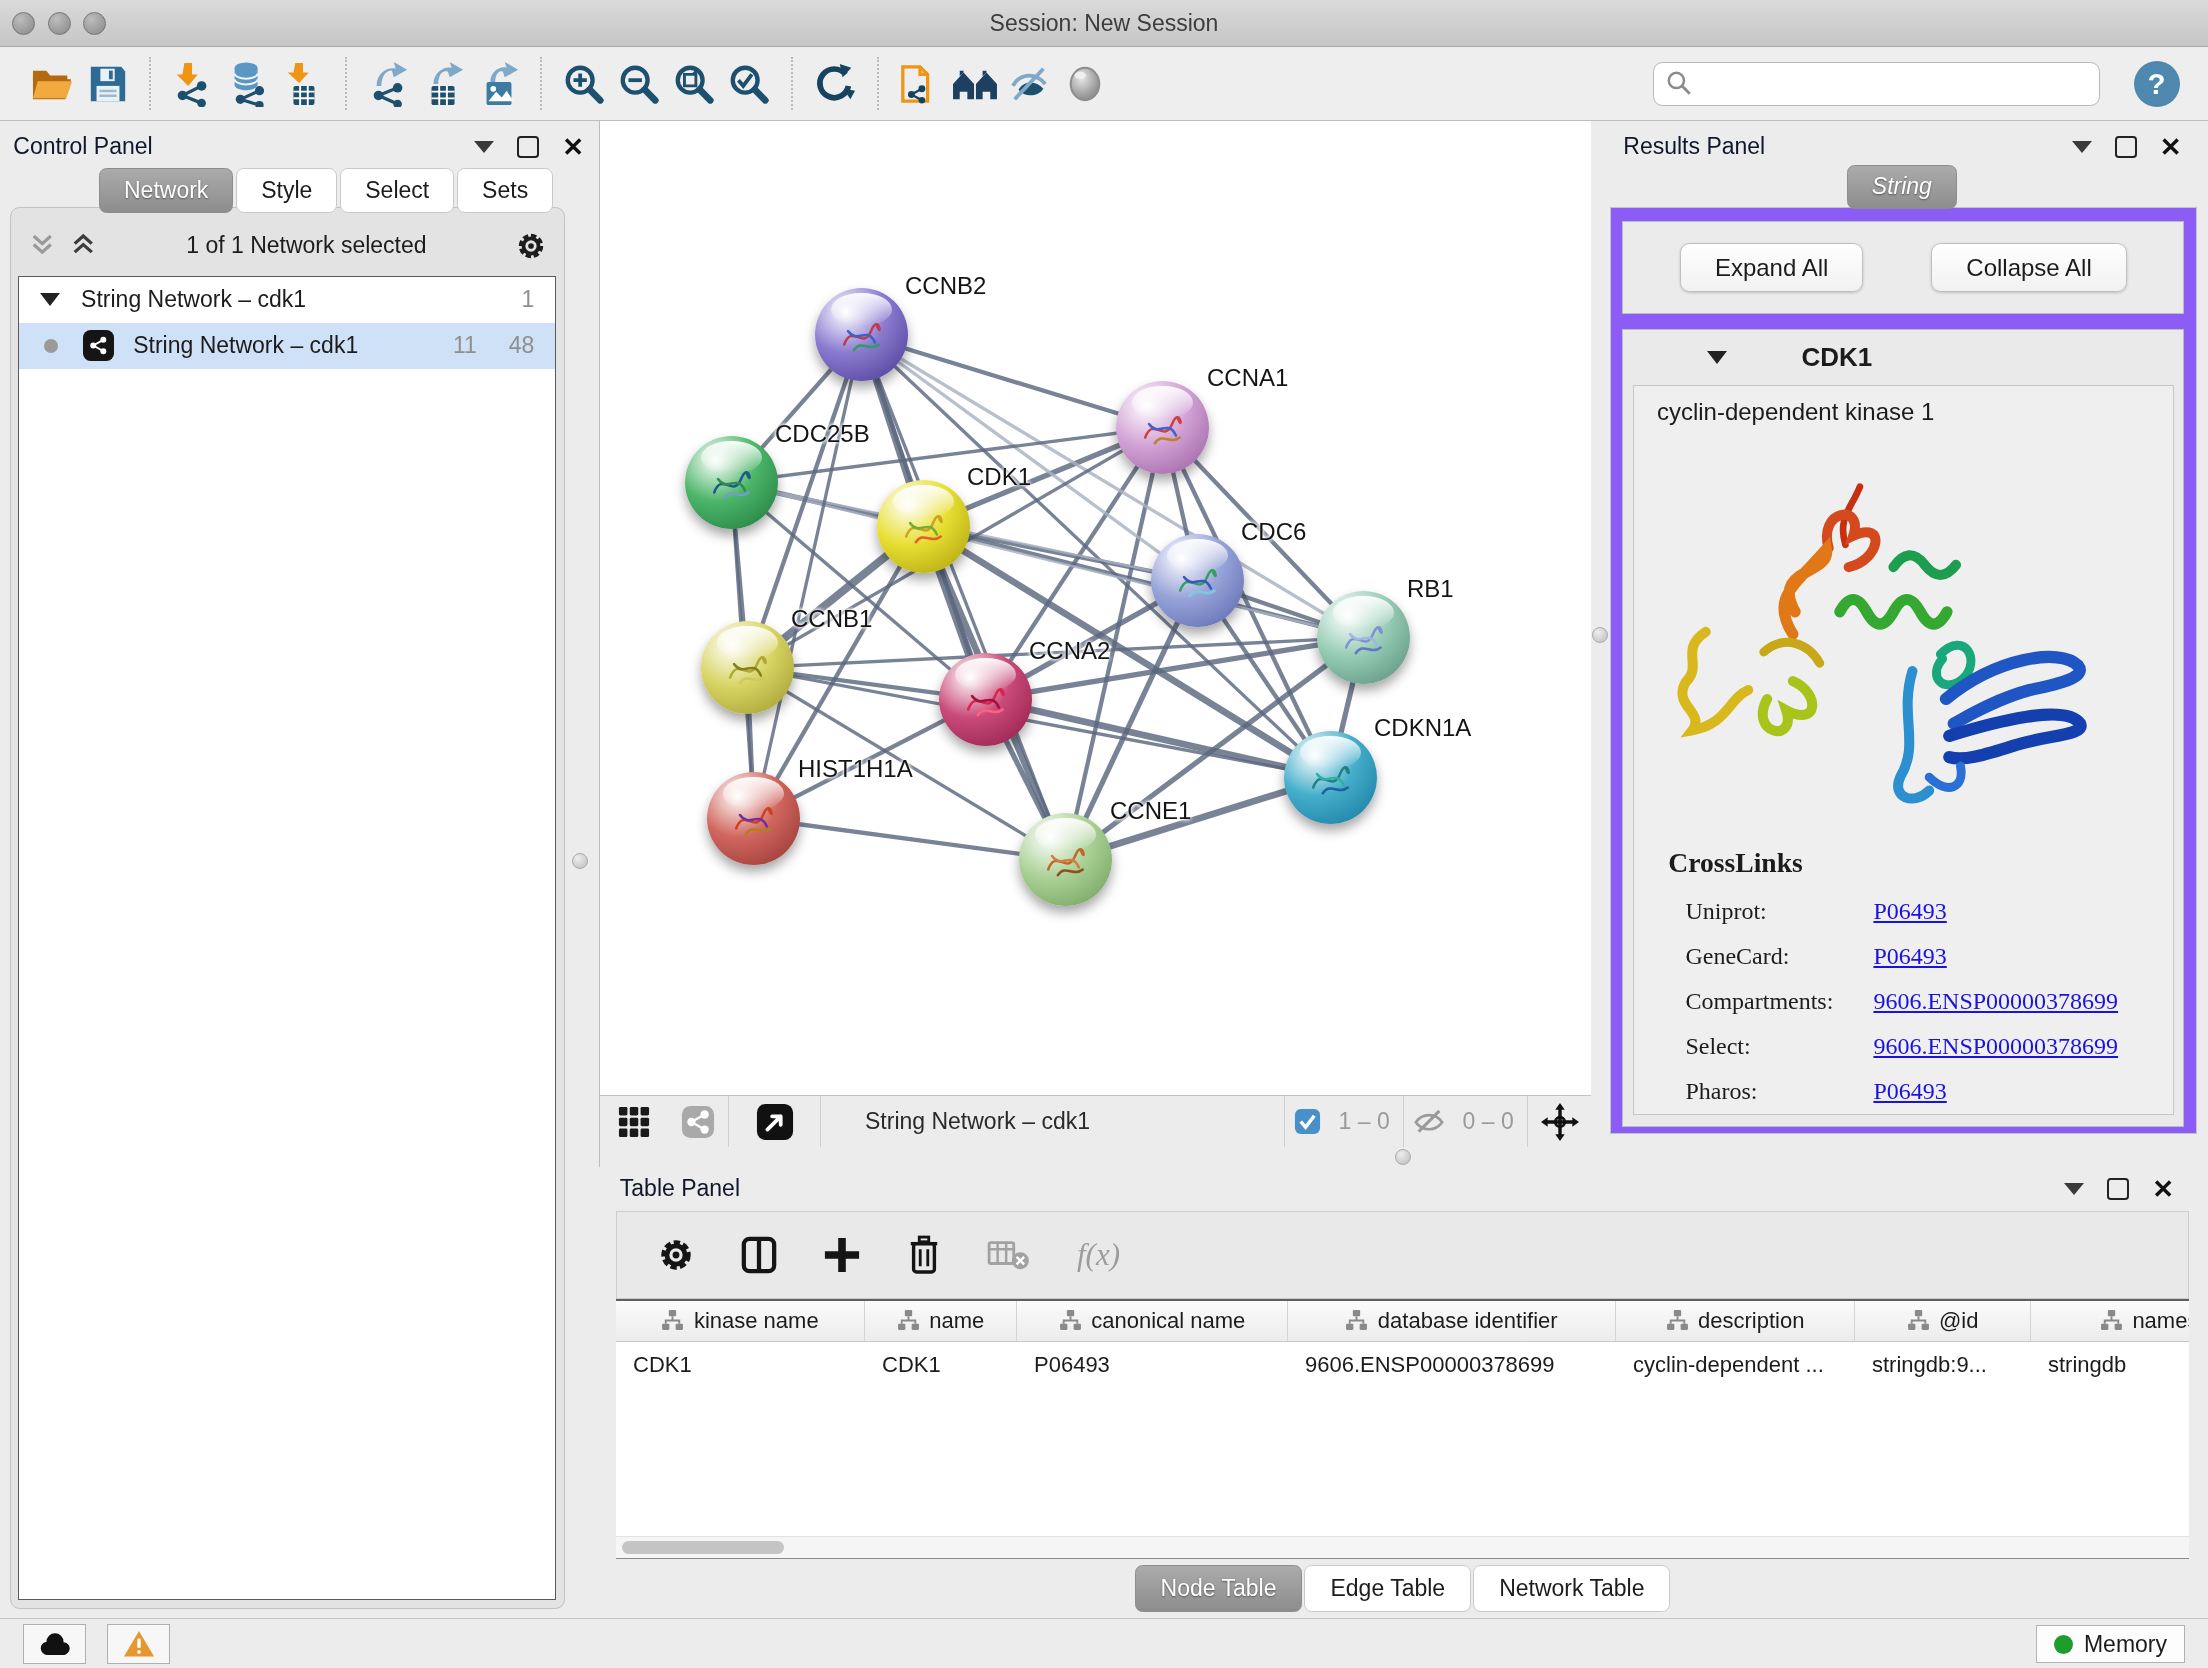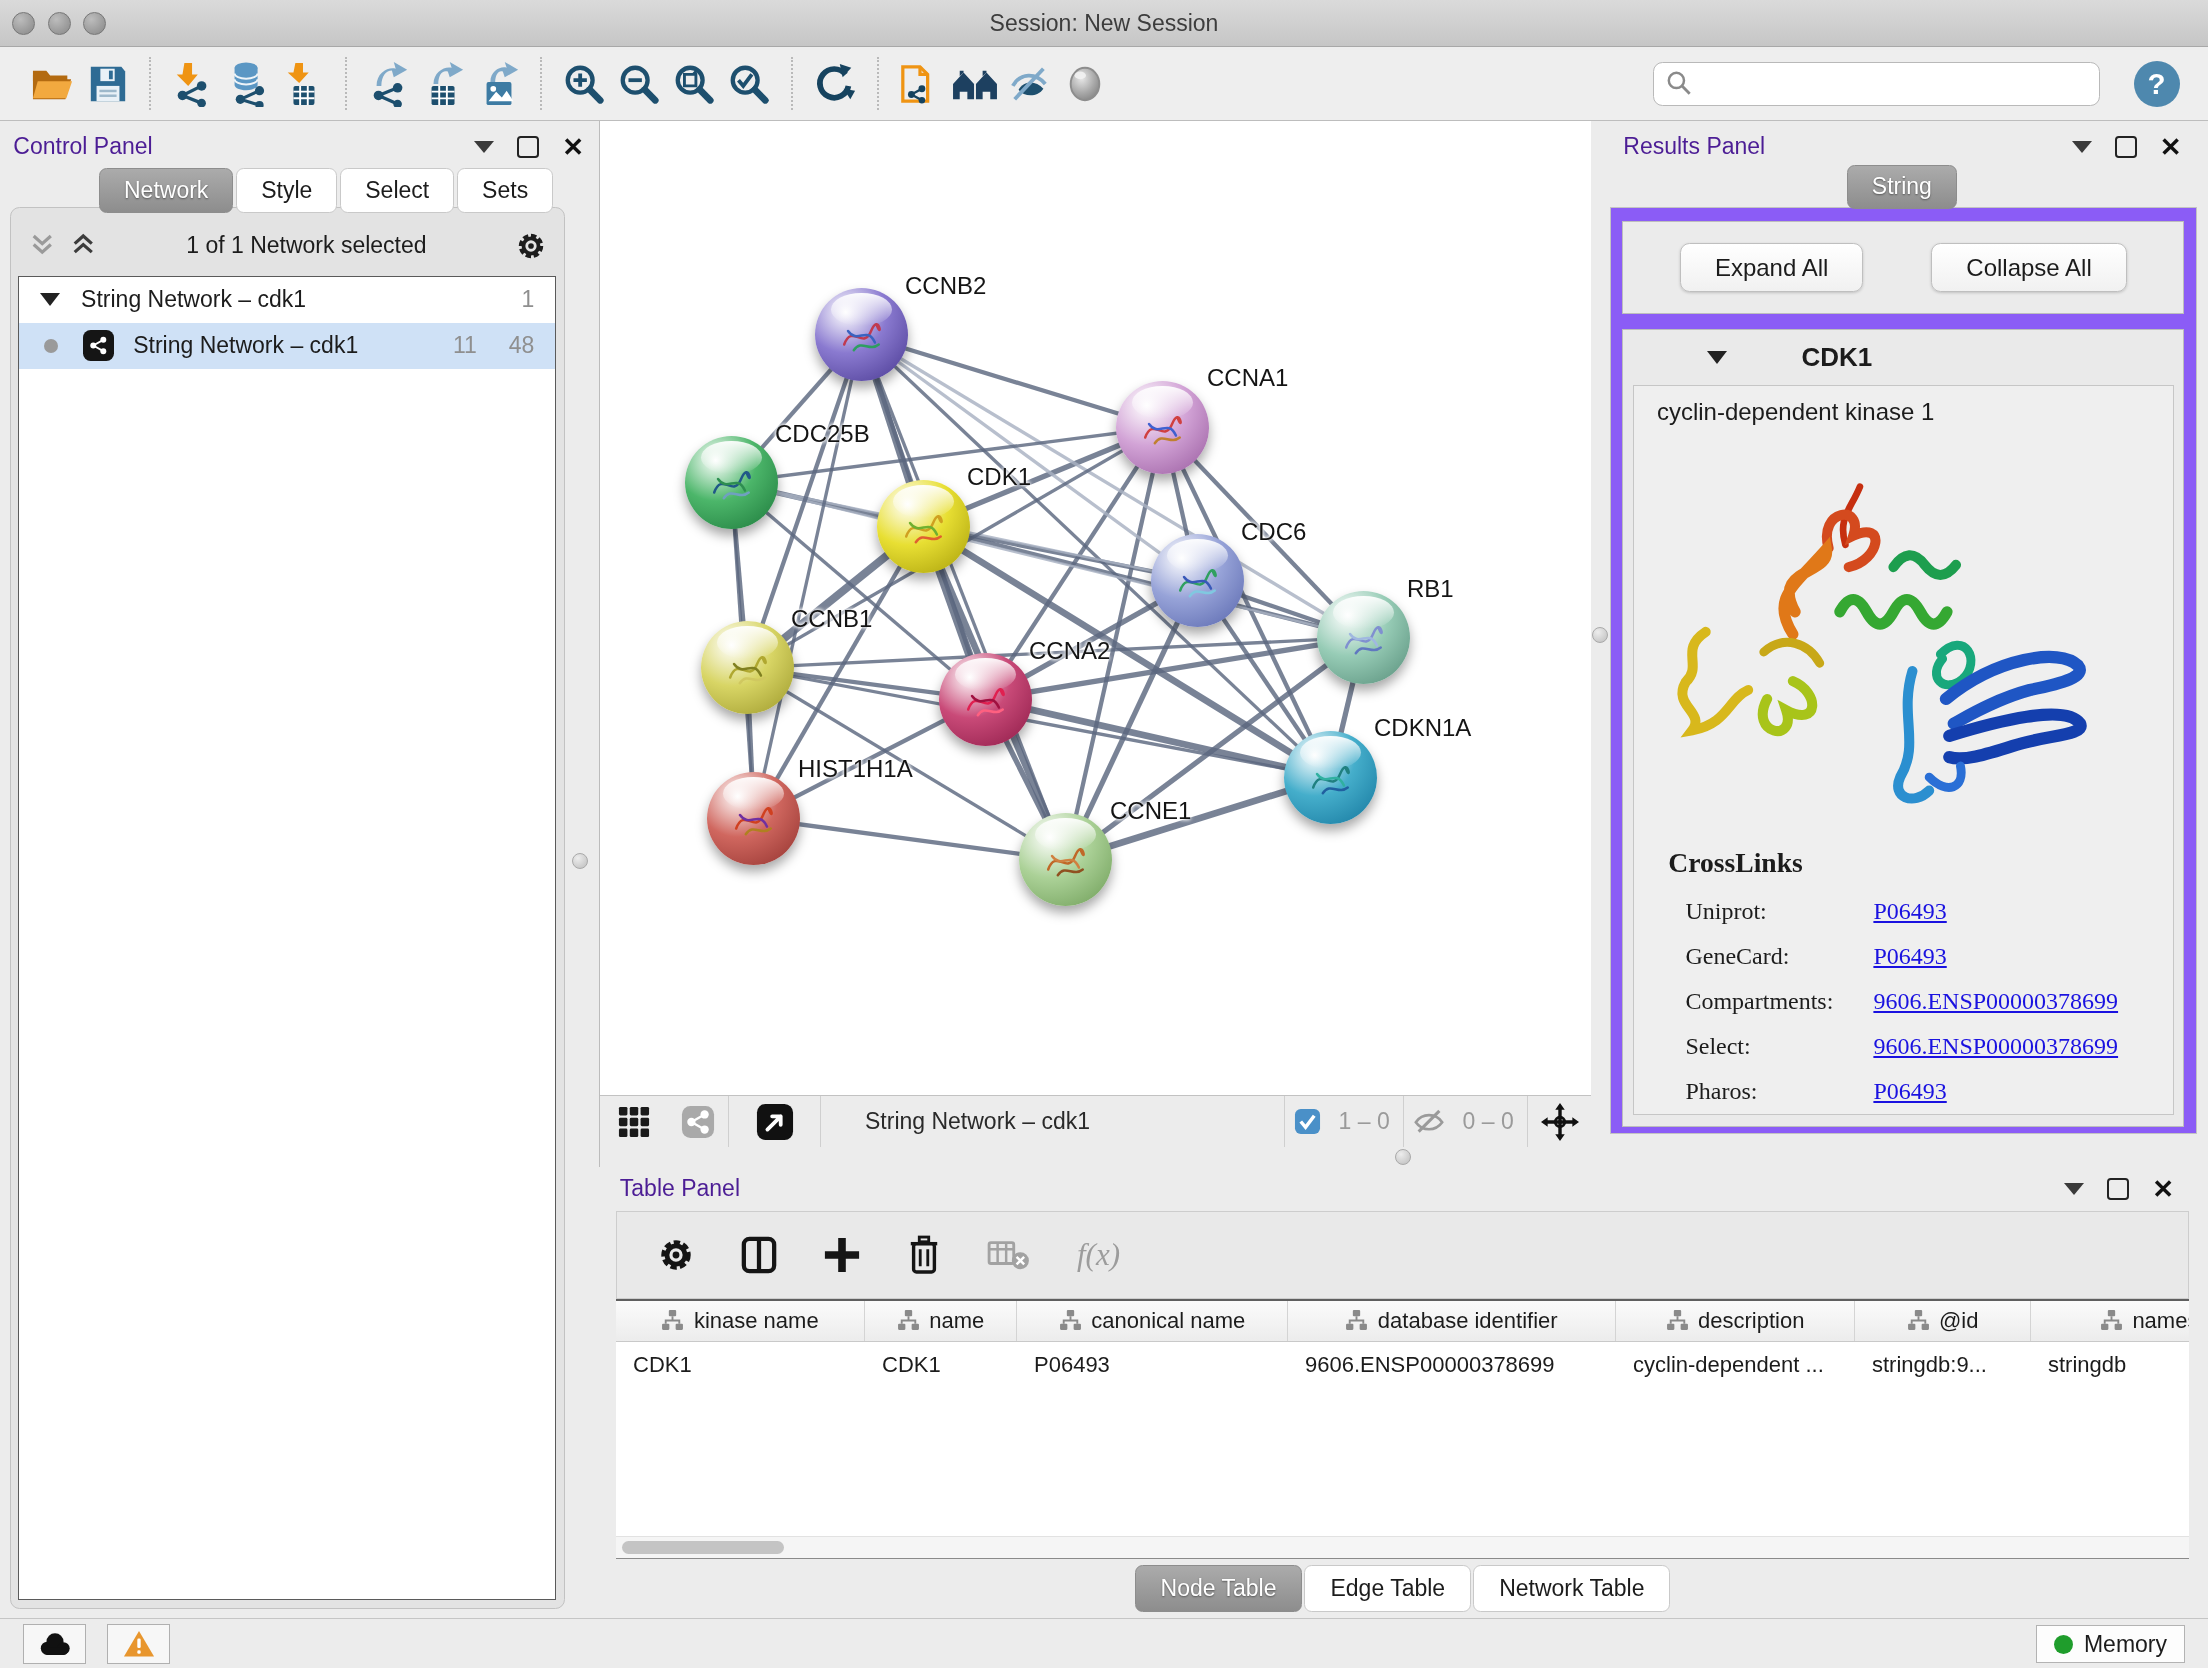--- a/index.html
+++ b/index.html
@@ -17,21 +17,21 @@
   .tsep{height:53px;border-left:2.9px dotted #b9b9b9;margin:0 14.3px;flex:none;}
   .spacer{flex:1;}
   .search{width:447px;height:44px;border:1.9px solid #b9b9b9;border-radius:9.5px;background:#fff;
           display:flex;align-items:center;padding:0 11.4px;margin-right:34px;box-sizing:border-box;}
   .search input{border:none;outline:none;font-size:23px;flex:1;background:transparent;font-family:inherit;}
   .help{width:46px;height:46px;border-radius:50%;background:#4e88ae;color:#fff;font-size:29.5px;font-weight:bold;
         display:flex;align-items:center;justify-content:center;margin-right:28.5px;flex:none;}
   
   .workspace{display:flex;height:1497px;}
   .panel-hdr{display:flex;align-items:center;height:36px;padding:0 15px 0 13.3px;}
-  .panel-title{font-size:23px;color:#4c1d95;}
+  .panel-title{font-size:23px;color:#0f172a;}
   .hdr-icons{margin-left:auto;display:flex;align-items:center;gap:23px;}
   .tri-down{width:0;height:0;border-left:10.5px solid transparent;border-right:10.5px solid transparent;border-top:12.4px solid #3a3a3a;}
   .sqico{width:18px;height:18px;border:2.9px solid #222;border-radius:3.8px;}
   .xico{font-size:26px;font-weight:bold;color:#111;line-height:1;}
   
   .control-panel{width:599px;flex:none;position:relative;padding-top:7.6px;box-sizing:border-box;}
   .cp-tabs{display:flex;margin:3.8px 0 0 99px;position:relative;z-index:2;}
   .tab{font-size:23px;padding:7.6px 24px;background:#fff;border:1px solid #c9c9c9;border-radius:7.6px;margin-right:2.9px;color:#1c1c1c;}
   .tab.active{background:linear-gradient(#ababab,#8d8d8d);color:#fff;border-color:#8d8d8d;text-shadow:0 1px 1.9px #555;}
   .cp-body{margin:-5.7px 34px 0 9.5px;background:#e3e3e3;border:1px solid #c2c2c2;border-radius:9.5px;
@@ -61,21 +61,21 @@
                font-size:23px;color:#2a2a2a;flex:none;}
   .vd{width:1px;height:100%;background:#cfcfcf;flex:none;}
   .nt-title{margin-left:44px;flex:1;}
   .nt-count{color:#9a9a9a;margin:0 13.3px 0 9.5px;}
   .canvas-strip{height:20px;background:#ececec;position:relative;flex:none;}
   .rsplit{width:19px;background:#ececec;position:relative;flex:none;}
   .splitter-dot{position:absolute;width:16px;height:16px;border-radius:50%;
                 background:radial-gradient(circle at 35% 30%,#ededed,#bdbdbd);border:1px solid #a9a9a9;box-sizing:border-box;}
   
   .results-panel{flex:1;background:#ececec;padding:7.6px 11.4px 0 0;box-sizing:border-box;display:flex;flex-direction:column;min-width:0;}
-  .rp-tabwrap{display:flex;justify-content:center;position:relative;z-index:2;}
+  .rp-tabwrap{display:flex;justify-content:center;position:relative;z-index:2;font-style:italic;}
   .rp-body{margin-top:-1.9px;background:#8b5cf6;border:1px solid #c3c3c3;flex:none;height:927px;
            display:flex;flex-direction:column;padding:13.3px 11.4px;box-sizing:border-box;}
   .expand-box{border:1px solid #bdbdbd;background:#ebebeb;padding:21px 0;display:flex;justify-content:center;gap:68px;flex:none;}
   .btn{background:linear-gradient(#fff,#f1f1f1);border:1px solid #bfbfbf;border-radius:9.5px;font-size:24px;
        padding:9.5px 34px;box-shadow:0 1px 2.9px rgba(0,0,0,.18);color:#1c1c1c;}
   .entry-box{border:1px solid #bdbdbd;margin-top:15px;flex:1;display:flex;flex-direction:column;background:#eaeaea;}
   .entry-hdr{height:55px;display:flex;align-items:center;padding-left:84px;flex:none;}
   .entry-name{font-size:26px;font-weight:bold;margin-left:74px;}
   .desc-box{border:1px solid #c6c6c6;background:#efefef;margin:0 9.5px 11.4px;flex:1;padding:11.4px 0 0 23px;overflow:hidden;}
   .desc-text{font-size:24px;}

